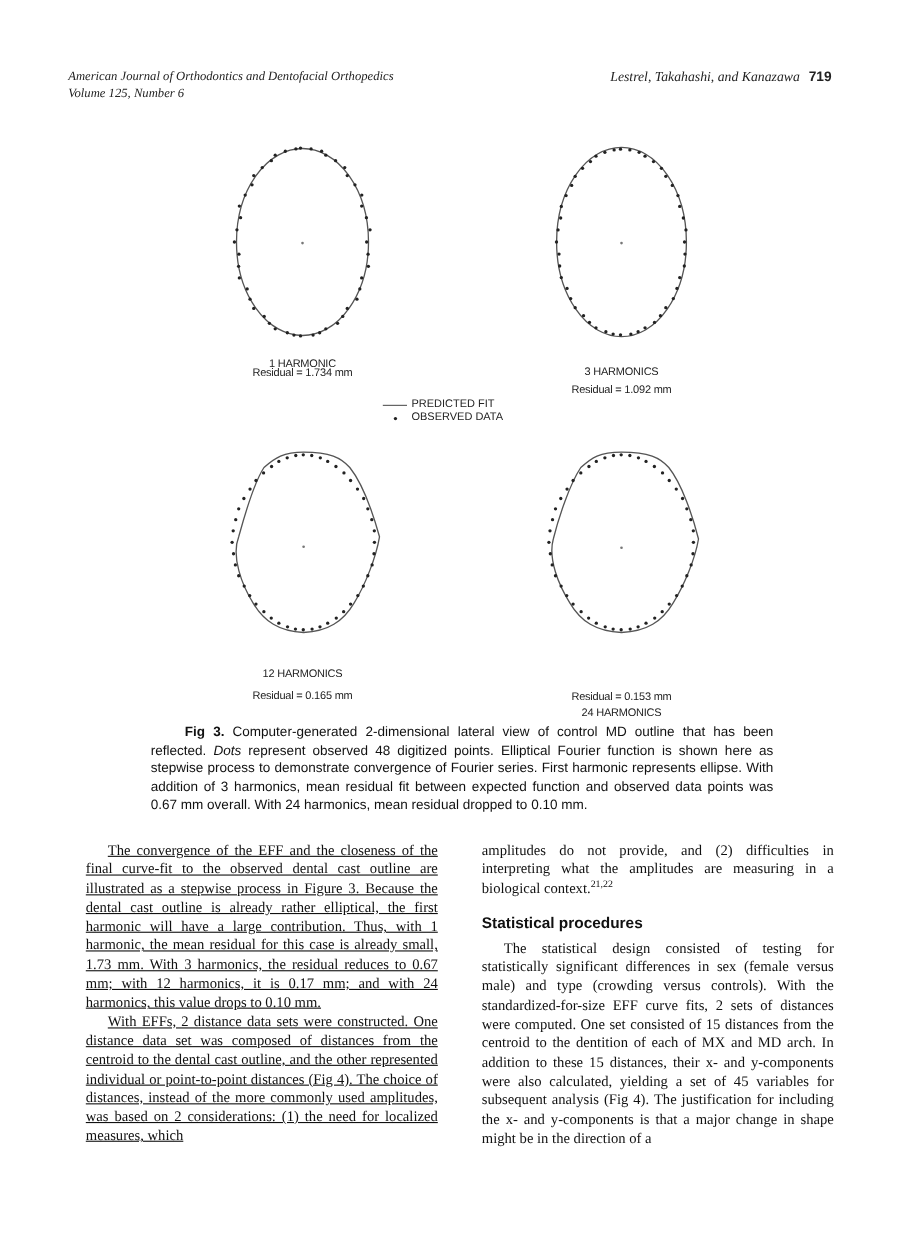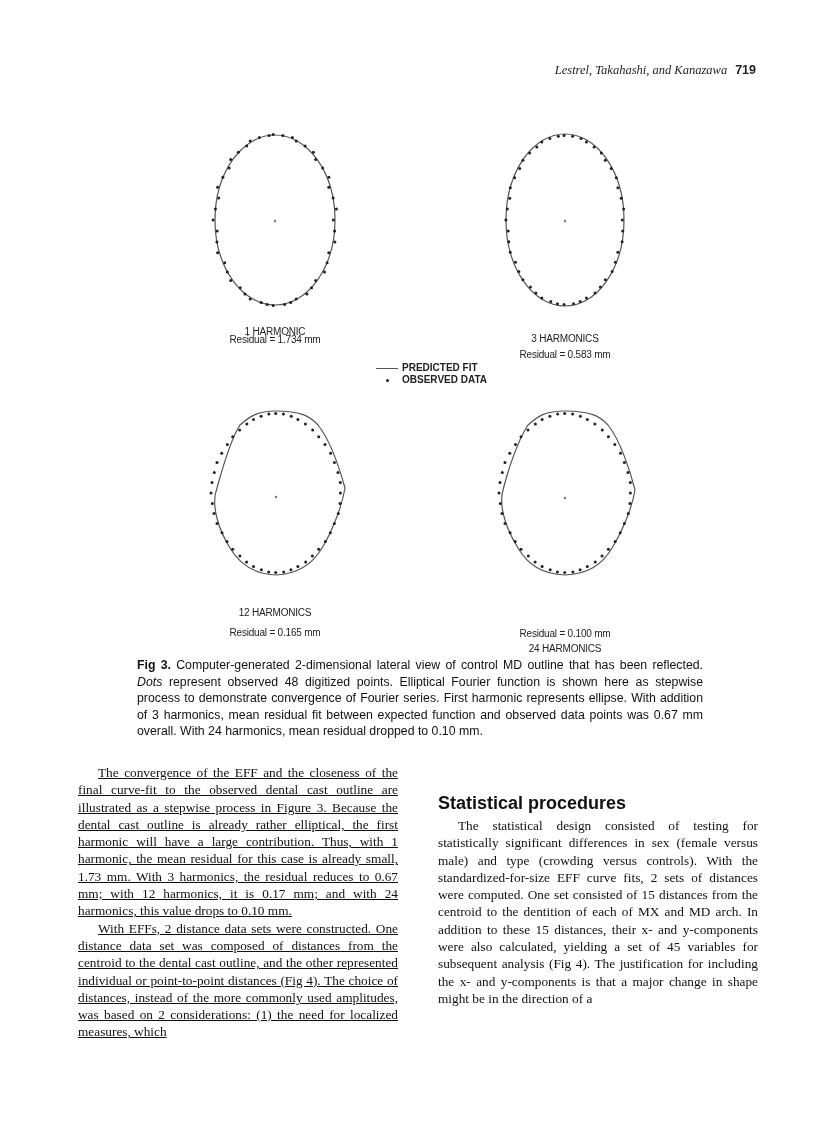--- a/index.html
+++ b/index.html
@@ -2,37 +2,39 @@
 <html><head>
 <meta charset="utf-8">
 <style>
   html, body { margin:0; padding:0; background:#fff; }
   body { width:838px; height:1122px; position:relative; overflow:hidden; color:#111; }
   .hdr-left { position:absolute; left:62px; top:63px; font-family:"Liberation Serif", serif; font-style:italic; font-size:11.5px; line-height:15px; color:#222; }
   .hdr-right { position:absolute; right:82px; top:63px; font-family:"Liberation Serif", serif; font-style:italic; font-size:12.5px; color:#222;margin-left:32px; }
   .hdr-right .pg { font-family:"Liberation Sans", sans-serif; font-style:normal; font-weight:bold; font-size:12.5px; margin-left:8px; }
   svg.fig { position:absolute; left:0; top:0; }
   .lbl { position:absolute; font-family:"Liberation Sans", sans-serif; font-size:10px; color:#222; text-align:center; white-space:nowrap; letter-spacing:-0.2px; }
-  .legend { position:absolute; left:372px; top:362px; font-family:"Liberation Sans", sans-serif; font-size:10px; color:#222; line-height:12px;font-weight:bold; }
+  .legend { position:absolute; left:344px; top:362px; font-family:"Liberation Sans", sans-serif; font-size:10px; color:#222; line-height:12px; }
   .legend .row { display:flex; align-items:center; }
   .legend .sym { width:30px; display:inline-flex; justify-content:center; align-items:center; }
   .legend .line { width:22px; height:1px; background:#555; }
   .legend .dot { width:3px; height:3px; background:#222; border-radius:50%; }
   .caption { position:absolute; left:137px; top:657px; width:566px; font-family:"Liberation Sans", sans-serif; font-size:12.3px; line-height:16.5px; text-align:justify; color:#111; }
-  .caption b { font-weight:bold; }
+  .caption b { font-weight:bold;margin-left:31px; }
   .col { position:absolute; top:764px; width:320px; font-family:"Liberation Serif", serif; font-size:13.3px; line-height:17.3px; text-align:justify; color:#111; }
   .col p { margin:0; text-indent:20px; }
   .col p.noind { text-indent:0; }
-  .col h3 { font-family:"Liberation Sans", sans-serif; font-size:18px; font-weight:bold; margin:32px 0 6px 0; line-height:15px; }
+  .col h3 { font-family:"Liberation Sans", sans-serif; font-size:14px; font-weight:bold; margin:16px 0 6px 0; line-height:15px; }
   sup { font-size:9px; line-height:0; }
 </style>
 </head>
 <body>
 
 <div class="hdr-left">
+  <div>American Journal of Orthodontics and Dentofacial Orthopedics</div>
+  <div>Volume 125, Number 6</div>
 </div>
 <div class="hdr-right">
   <span>Lestrel, Takahashi, and Kanazawa</span><span class="pg">719</span>
 </div>
 
 <svg class="fig" width="838" height="650">
   <g fill="none" stroke="#555" stroke-width="1.2">
     <ellipse cx="275" cy="220" rx="60" ry="85"></ellipse>
   </g>
   <g fill="none" stroke="#555" stroke-width="1.2">
@@ -242,25 +244,25 @@
     <circle cx="275" cy="221" r="1.2"></circle>
     <circle cx="565" cy="221" r="1.2"></circle>
     <circle cx="276" cy="497" r="1.2"></circle>
     <circle cx="565" cy="498" r="1.2"></circle>
   </g>
 </svg>
 
 <div class="lbl" style="left:220px;top:326px;width:110px;">1 HARMONIC</div>
 <div class="lbl" style="left:210px;top:334px;width:130px;">Residual = 1.734 mm</div>
 <div class="lbl" style="left:510px;top:333px;width:110px;">3 HARMONICS</div>
-<div class="lbl" style="left:500px;top:349px;width:130px;">Residual = 0.583 mm</div>
+<div class="lbl" style="left:500px;top:349px;width:130px;">Residual = 1.092 mm</div>
 <div class="lbl" style="left:220px;top:607px;width:110px;">12 HARMONICS</div>
 <div class="lbl" style="left:210px;top:627px;width:130px;">Residual = 0.165 mm</div>
 <div class="lbl" style="left:505px;top:643px;width:120px;">24 HARMONICS</div>
-<div class="lbl" style="left:500px;top:628px;width:130px;">Residual = 0.100 mm</div>
+<div class="lbl" style="left:500px;top:628px;width:130px;">Residual = 0.153 mm</div>
 
 <div class="legend">
   <div class="row">
       <span class="sym">
         <span class="line"></span>
       </span>
       <span>PREDICTED FIT</span>
     </div>
   <div class="row">
       <span class="sym">
@@ -271,15 +273,16 @@
 </div>
 
 <div class="caption"><b>Fig 3.</b><span> Computer-generated 2-dimensional lateral view of control MD outline that has been reflected. </span><i>Dots</i><span> represent observed 48 digitized points. Elliptical Fourier function is shown here as stepwise process to demonstrate convergence of Fourier series. First harmonic represents ellipse. With addition of 3 harmonics, mean residual fit between expected function and observed data points was 0.67 mm overall. With 24 harmonics, mean residual dropped to 0.10 mm.</span></div>
 
 <div class="col" style="left:78px;text-decoration:underline;">
   <p>The convergence of the EFF and the closeness of the final curve-fit to the observed dental cast outline are illustrated as a stepwise process in Figure 3. Because the dental cast outline is already rather elliptical, the first harmonic will have a large contribution. Thus, with 1 harmonic, the mean residual for this case is already small, 1.73 mm. With 3 harmonics, the residual reduces to 0.67 mm; with 12 harmonics, it is 0.17 mm; and with 24 harmonics, this value drops to 0.10 mm.</p>
   <p>With EFFs, 2 distance data sets were constructed. One distance data set was composed of distances from the centroid to the dental cast outline, and the other represented individual or point-to-point distances (Fig 4). The choice of distances, instead of the more commonly used amplitudes, was based on 2 considerations: (1) the need for localized measures, which</p>
 </div>
 
 <div class="col" style="left:438px;">
+  <p class="noind"><span>amplitudes do not provide, and (2) difficulties in interpreting what the amplitudes are measuring in a biological context.</span><sup>21,22</sup></p>
   <h3>Statistical procedures</h3>
   <p>The statistical design consisted of testing for statistically significant differences in sex (female versus male) and type (crowding versus controls). With the standardized-for-size EFF curve fits, 2 sets of distances were computed. One set consisted of 15 distances from the centroid to the dentition of each of MX and MD arch. In addition to these 15 distances, their x- and y-components were also calculated, yielding a set of 45 variables for subsequent analysis (Fig 4). The justification for including the x- and y-components is that a major change in shape might be in the direction of a</p>
 </div>
 
 </body></html>

